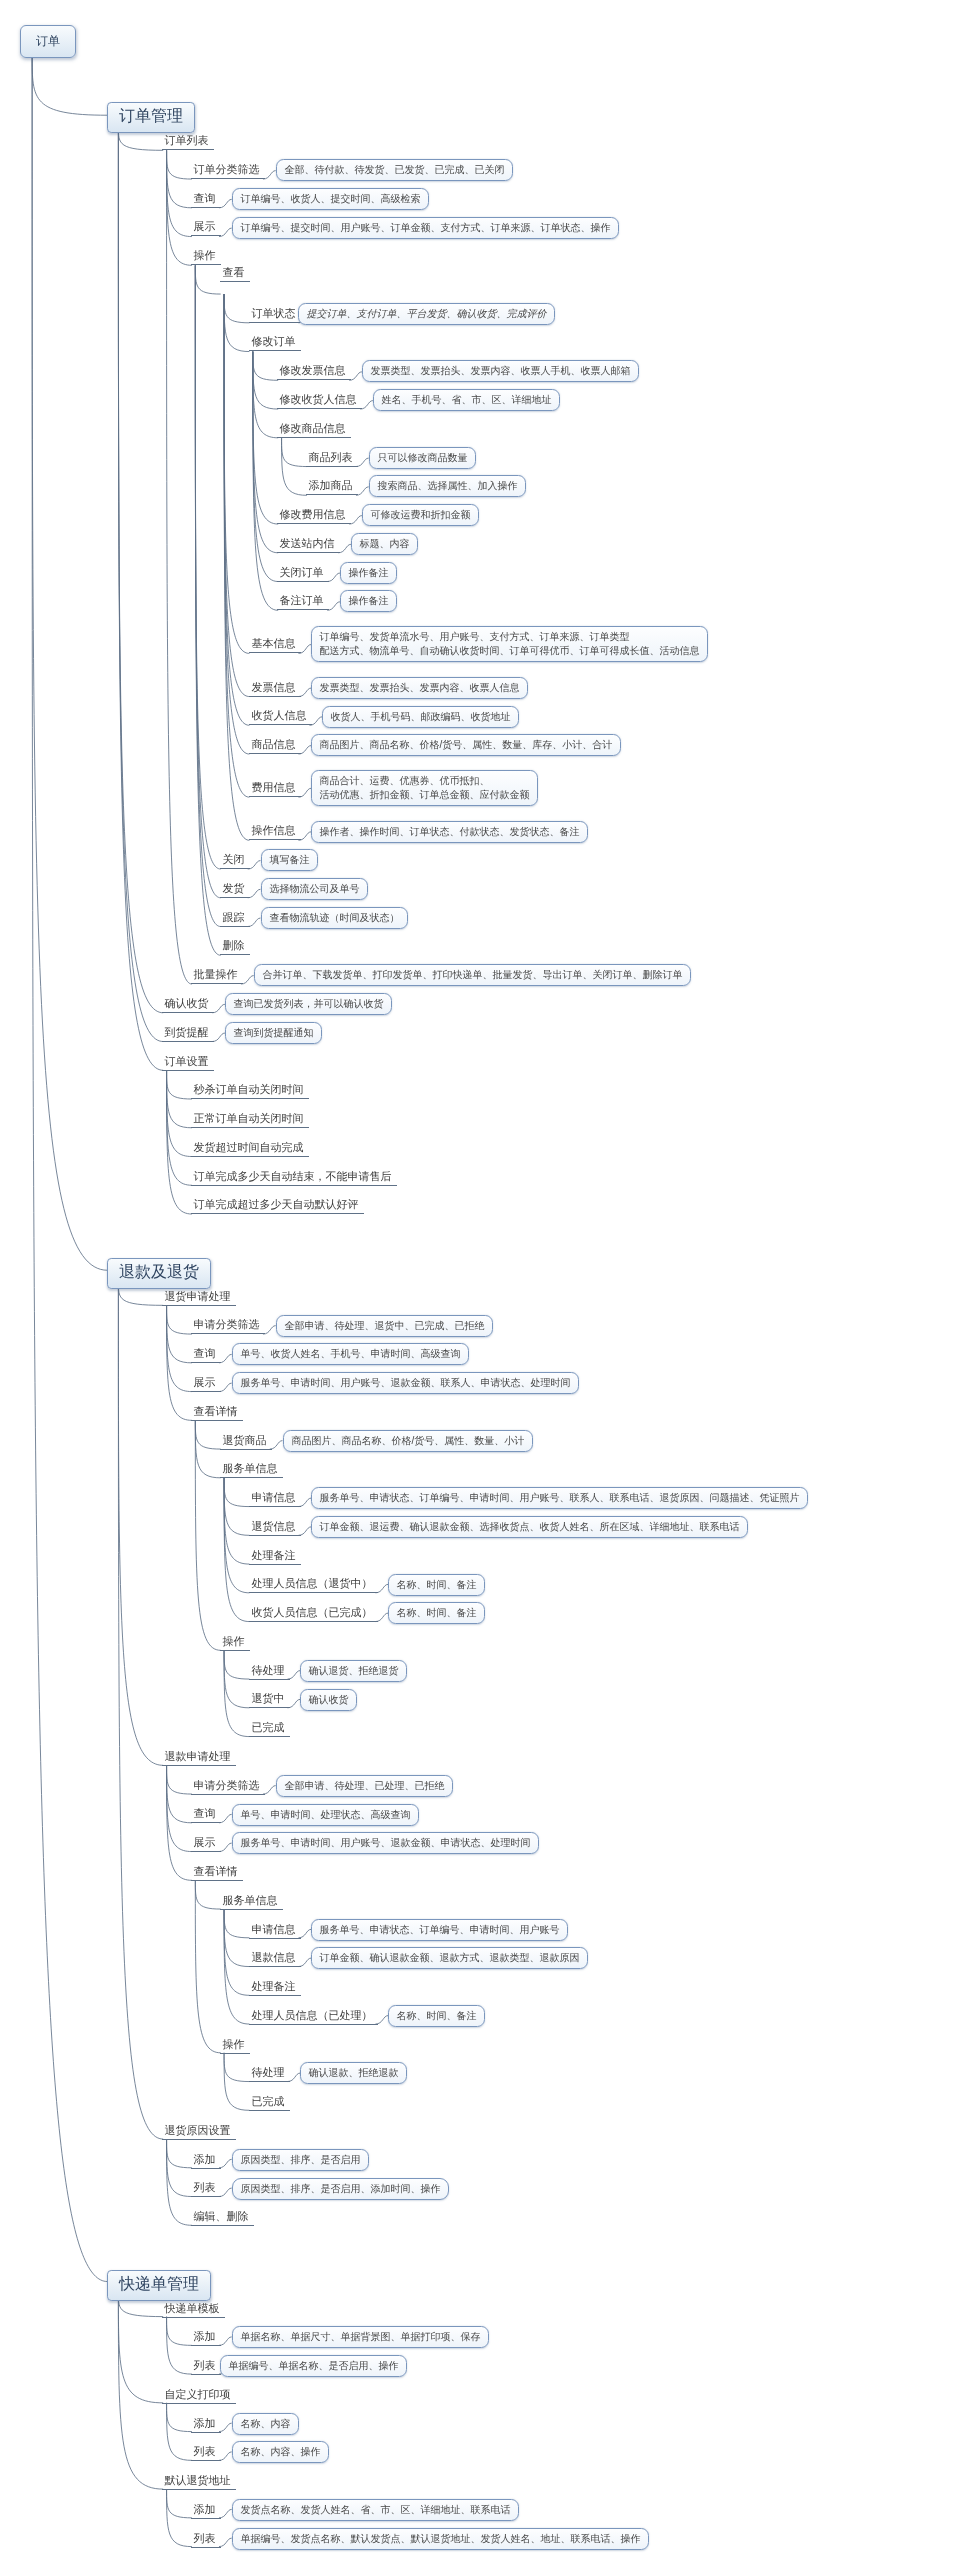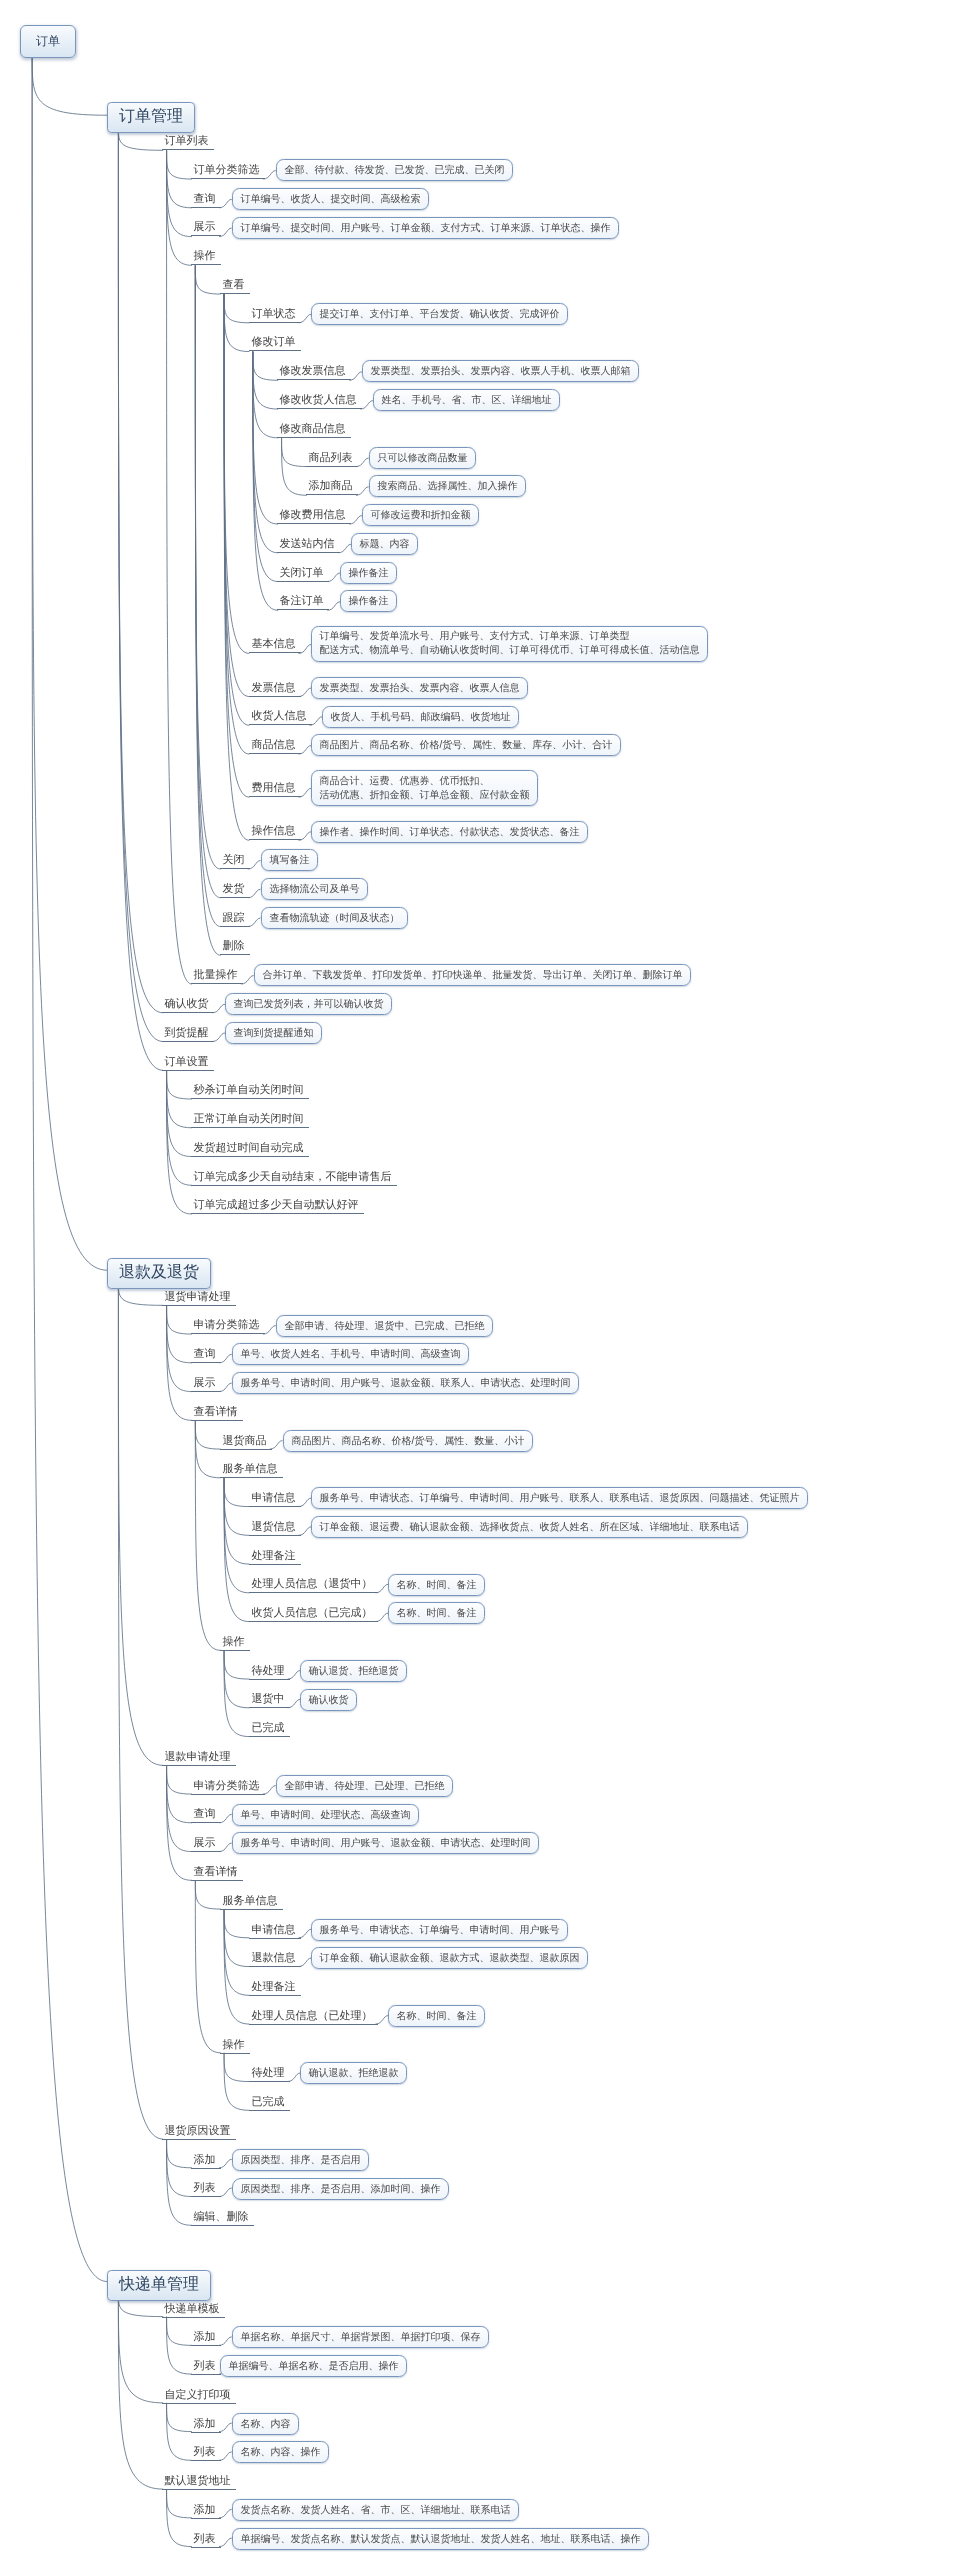--- a/index.html
+++ b/index.html
@@ -192,43 +192,43 @@
 <div class="node root" style="left: 20px; top: 25px;">订单</div>
     <div class="node branch" style="left: 107px; top: 102px;">订单管理</div>
     <div class="node topic" style="left: 162px; top: 131px;">订单列表</div>
     <div class="node topic" style="left: 191px; top: 160px;">订单分类筛选</div>
     <div class="node detail" style="left: 276px; top: 159px;">全部、待付款、待发货、已发货、已完成、已关闭</div>
     <div class="node topic" style="left: 191px; top: 189px;">查询</div>
     <div class="node detail" style="left: 232px; top: 188px;">订单编号、收货人、提交时间、高级检索</div>
     <div class="node topic" style="left: 191px; top: 217px;">展示</div>
     <div class="node detail" style="left: 232px; top: 217px;">订单编号、提交时间、用户账号、订单金额、支付方式、订单来源、订单状态、操作</div>
     <div class="node topic" style="left: 191px; top: 246px;">操作</div>
-    <div class="node topic" style="left: 220px; top: 275px;">查看</div>
+    <div class="node topic" style="left: 220px; top: 263px;">查看</div>
     <div class="node topic" style="left: 249px; top: 304px;">订单状态</div>
-    <div class="node detail" style="left: 311px; top: 303px;">提交订单、支付订单、平台发货、确认收货、完成评价</div>
+    <div class="node detail" style="left: 298px; top: 303px; font-style: italic;">提交订单、支付订单、平台发货、确认收货、完成评价</div>
     <div class="node topic" style="left: 249px; top: 332px;">修改订单</div>
     <div class="node topic" style="left: 277px; top: 361px;">修改发票信息</div>
     <div class="node detail" style="left: 362px; top: 360px;">发票类型、发票抬头、发票内容、收票人手机、收票人邮箱</div>
     <div class="node topic" style="left: 277px; top: 390px;">修改收货人信息</div>
     <div class="node detail" style="left: 373px; top: 389px;">姓名、手机号、省、市、区、详细地址</div>
     <div class="node topic" style="left: 277px; top: 419px;">修改商品信息</div>
     <div class="node topic" style="left: 306px; top: 448px;">商品列表</div>
     <div class="node detail" style="left: 369px; top: 447px;">只可以修改商品数量</div>
     <div class="node topic" style="left: 306px; top: 476px;">添加商品</div>
     <div class="node detail" style="left: 369px; top: 475px;">搜索商品、选择属性、加入操作</div>
     <div class="node topic" style="left: 277px; top: 505px;">修改费用信息</div>
     <div class="node detail" style="left: 362px; top: 504px;">可修改运费和折扣金额</div>
     <div class="node topic" style="left: 277px; top: 534px;">发送站内信</div>
     <div class="node detail" style="left: 351px; top: 533px;">标题、内容</div>
     <div class="node topic" style="left: 277px; top: 563px;">关闭订单</div>
     <div class="node detail" style="left: 340px; top: 562px;">操作备注</div>
     <div class="node topic" style="left: 277px; top: 591px;">备注订单</div>
     <div class="node detail" style="left: 340px; top: 590px;">操作备注</div>
     <div class="node topic" style="left: 249px; top: 634px;">基本信息</div>
-    <div class="node detail" style="left: 311px; top: 626px; font-family: Liberation Mono, monospace;">订单编号、发货单流水号、用户账号、支付方式、订单来源、订单类型
+    <div class="node detail" style="left: 311px; top: 626px;">订单编号、发货单流水号、用户账号、支付方式、订单来源、订单类型
 配送方式、物流单号、自动确认收货时间、订单可得优币、订单可得成长值、活动信息</div>
     <div class="node topic" style="left: 249px; top: 678px;">发票信息</div>
     <div class="node detail" style="left: 311px; top: 677px;">发票类型、发票抬头、发票内容、收票人信息</div>
     <div class="node topic" style="left: 249px; top: 706px;">收货人信息</div>
     <div class="node detail" style="left: 322px; top: 706px;">收货人、手机号码、邮政编码、收货地址</div>
     <div class="node topic" style="left: 249px; top: 735px;">商品信息</div>
     <div class="node detail" style="left: 311px; top: 734px;">商品图片、商品名称、价格/货号、属性、数量、库存、小计、合计</div>
     <div class="node topic" style="left: 249px; top: 778px;">费用信息</div>
     <div class="node detail" style="left: 311px; top: 770px;">商品合计、运费、优惠券、优币抵扣、
 活动优惠、折扣金额、订单总金额、应付款金额</div>

